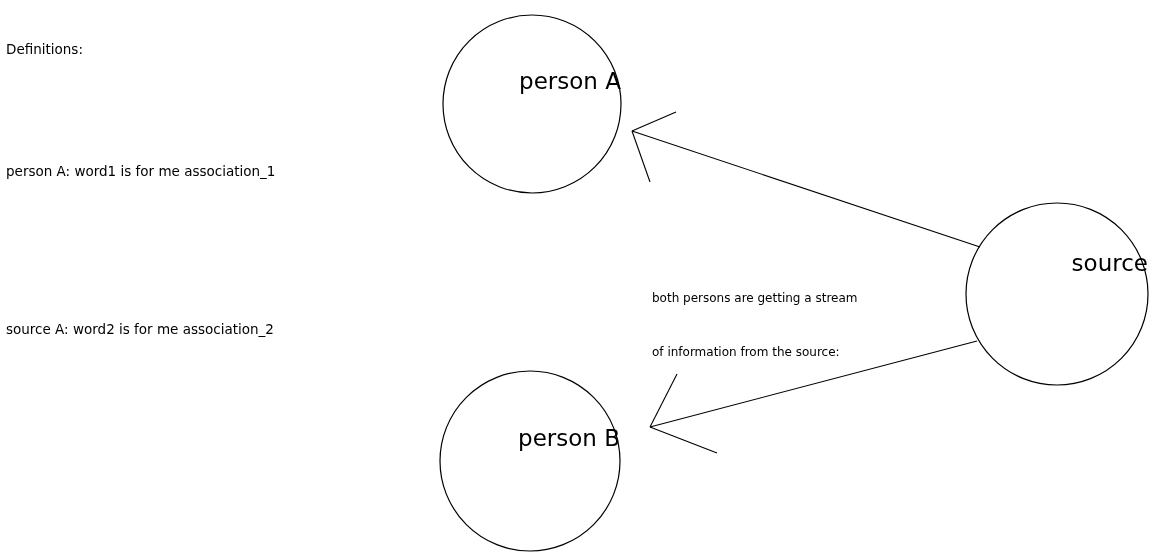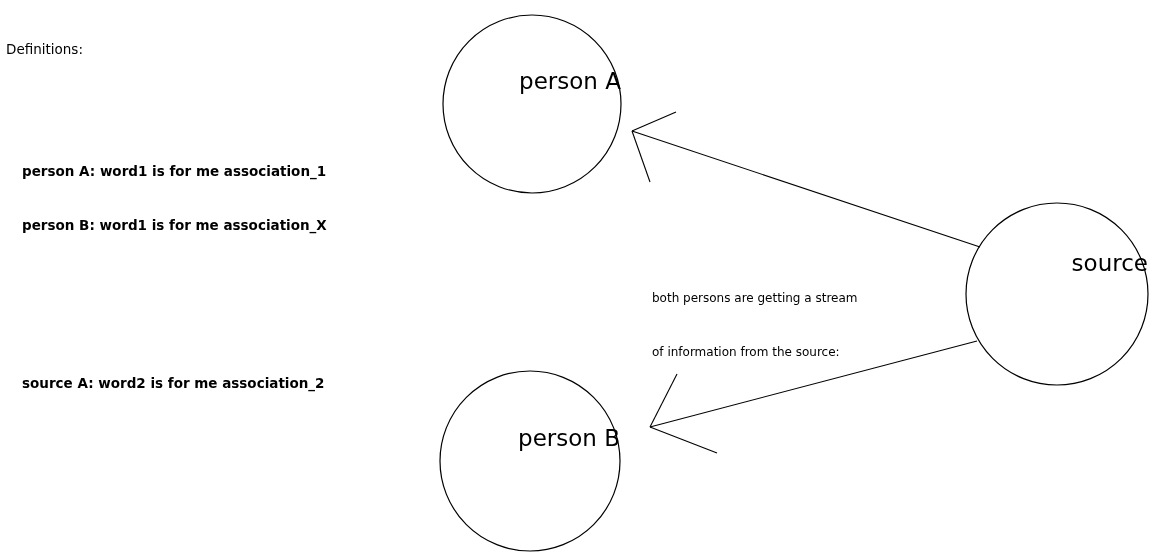--- a/index.html
+++ b/index.html
@@ -31,22 +31,21 @@
     width: 420px;
     font-size: 13.5px;
     line-height: 18px;
     color: #000000;
     white-space: pre;
   }
   .defs-title {
     margin: 0 0 14px 0;
   }
   .defs-pair {
-    margin: 0 0 14px 16px;
-    font-weight: bold;
+    margin: 0 0 14px 0;
   }
   .defs-pair div { white-space: pre; }
 
   .stream-note {
     position: absolute;
     left: 652px;
     top: 253px;
     width: 300px;
     font-size: 12px;
     line-height: 18px;
@@ -98,21 +97,20 @@
     <line x1="977" y1="341" x2="650" y2="427" stroke="#000000" stroke-width="1.1"></line>
     <line x1="650" y1="427" x2="677" y2="374" stroke="#000000" stroke-width="1.1"></line>
     <line x1="650" y1="427" x2="717" y2="453" stroke="#000000" stroke-width="1.1"></line>
   </svg>
 
   <div class="defs-block">
     <div class="defs-title">Definitions:</div>
 
     <div class="defs-pair">
       <div>person A: word1 is for me association_1</div>
-      <div>person B: word1 is for me association_X</div>
     </div>
 
     <div class="defs-pair">
       <div>source A: word2 is for me association_2</div>
     </div>
 
     <div class="defs-pair">
       
       
     </div>

